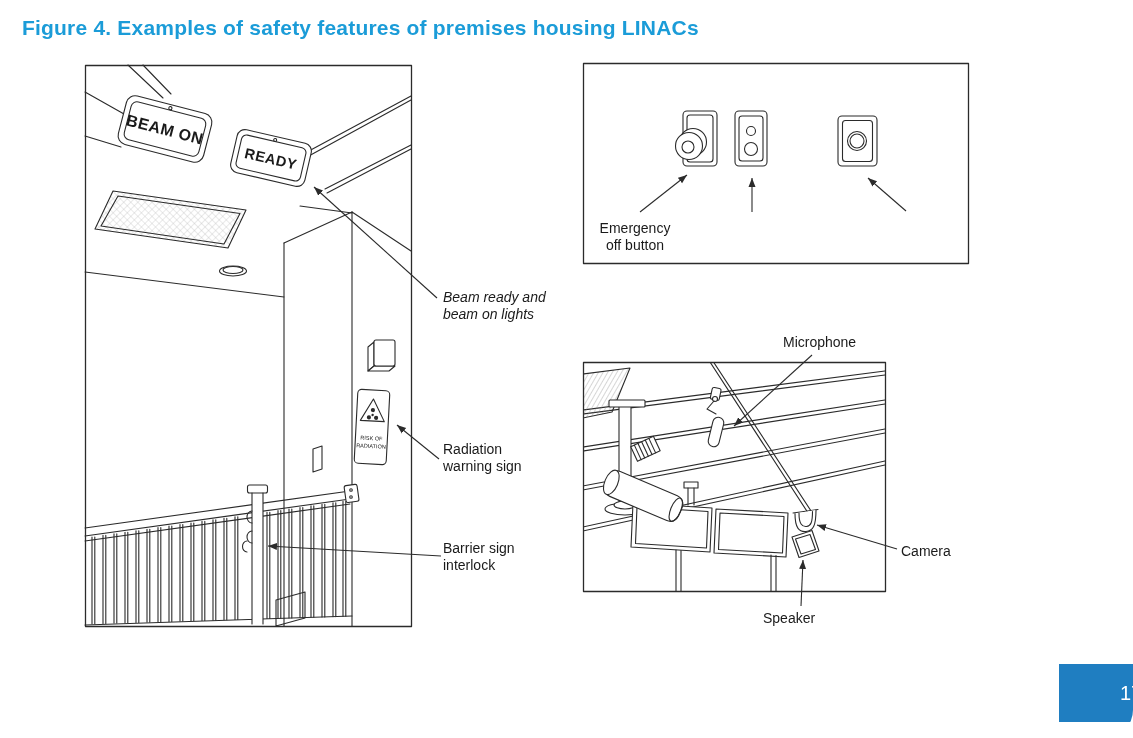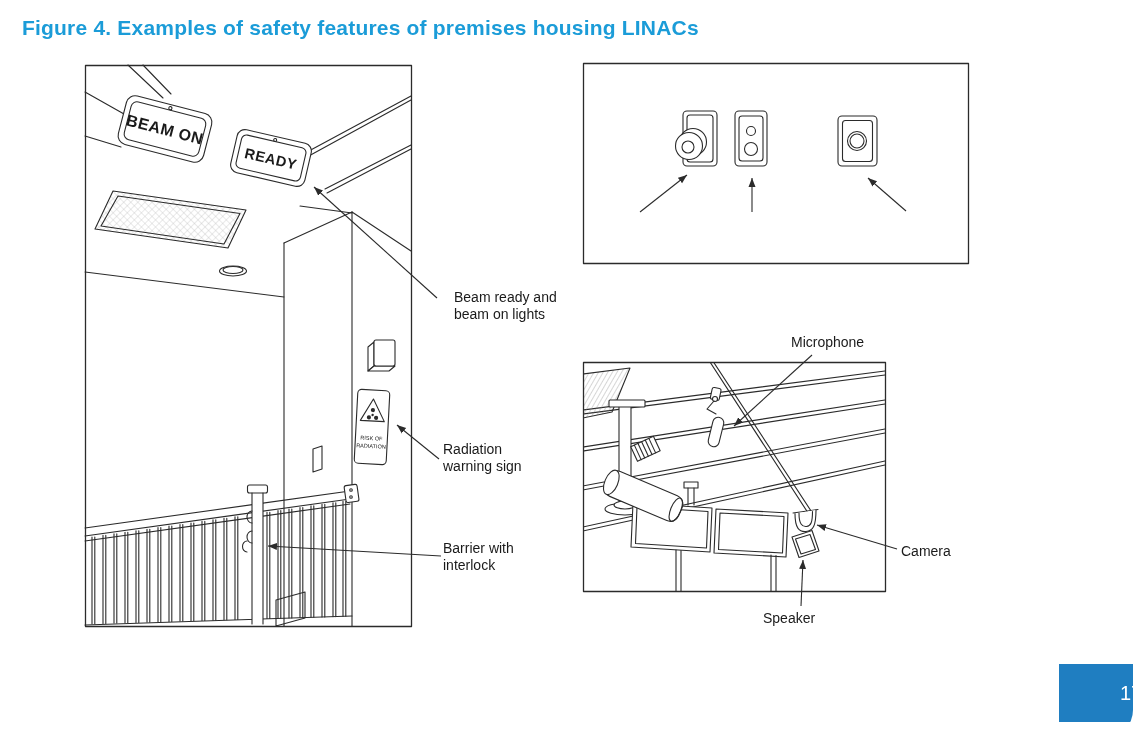--- a/index.html
+++ b/index.html
@@ -209,26 +209,28 @@
       <line x1="441" y1="556" x2="268" y2="546"></line>
       <line x1="640" y1="212" x2="687" y2="175"></line>
       <line x1="752" y1="212" x2="752" y2="178"></line>
       <line x1="906" y1="211" x2="868" y2="178"></line>
       <line x1="812" y1="355" x2="734" y2="426"></line>
       <line x1="897" y1="549" x2="817" y2="525"></line>
       <line x1="801" y1="606" x2="803" y2="560"></line>
     </g>
   </svg>
 
-  <div class="lbl" style="left:454px;top:289px;width:115px;">Beam ready and
+  <div class="lbl" style="left:443px;top:289px;width:115px;font-style:italic;">Beam ready and
 beam on lights</div>
   <div class="lbl" style="left:443px;top:441px;width:110px;">Radiation
 warning sign</div>
-  <div class="lbl" style="left:443px;top:540px;width:110px;">Barrier with
+  <div class="lbl" style="left:443px;top:540px;width:110px;">Barrier sign
 interlock</div>
 
-
-  <div class="lbl" style="left:783px;top:334px;margin-left:8px;">Microphone</div>
+  <div class="lbl center" style="left:575px;top:220px;width:120px;">Emergency
+off button</div>
+
+  <div class="lbl" style="left:783px;top:334px;">Microphone</div>
   <div class="lbl" style="left:901px;top:543px;">Camera</div>
   <div class="lbl" style="left:763px;top:610px;">Speaker</div>
 
   <div id="page-badge">17</div>
 </div>
 
 </body></html>

